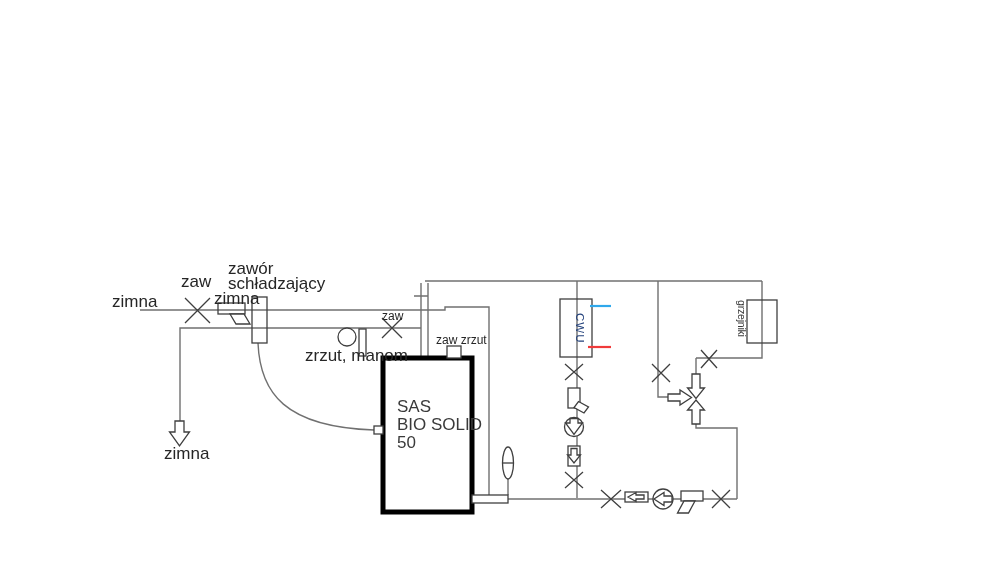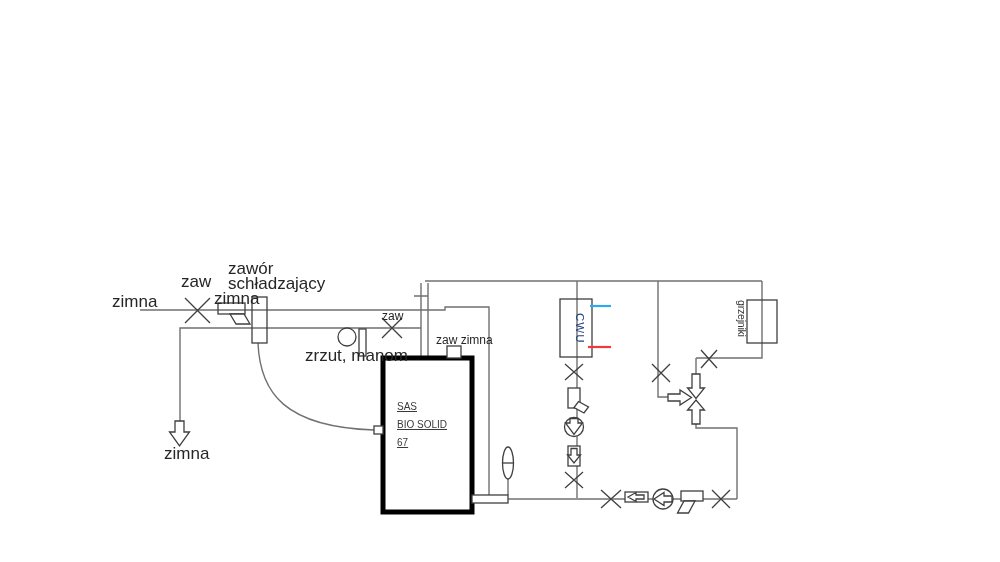--- a/index.html
+++ b/index.html
@@ -24,21 +24,21 @@
     white-space:nowrap;
     line-height:15px;
   }
   .lbl.small{font-size:12px;}
   .vert{
     writing-mode:vertical-rl;
     white-space:nowrap;
   }
   .cwu-text{color:var(--color-cwu-text,#24427c);font-size:11.5px;letter-spacing:1px;}
   .grz-text{color:#3a3a3a;font-size:10.5px;letter-spacing:-0.2px;}
-  .boiler-text{line-height:18px;font-size:10px;color:#3a3a3a;text-decoration:underline;}
+  .boiler-text{line-height:18px;font-size:17px;color:#3a3a3a;}
 </style>
 </head>
 <body>
 
 <div class="canvas">
 
   <svg width="1000" height="562" viewBox="0 0 1000 562">
 
     <g>
 
@@ -152,27 +152,27 @@
 
   <div class="lbl" style="left:228px;top:261px">
     <div>zawór</div>
     <div>schładzający</div>
   </div>
 
   <div class="lbl" style="left:305px;top:348px">zrzut, manom</div>
 
   <div class="lbl small" style="left:382px;top:309px">zaw</div>
 
-  <div class="lbl small" style="left:436px;top:333px">zaw zimna</div>
+  <div class="lbl small" style="left:436px;top:333px">zaw zrzut</div>
 
   <div class="lbl" style="left:164px;top:446px">zimna</div>
 
   <div class="lbl boiler-text" style="left:397px;top:398px">
     <div>SAS</div>
     <div>BIO SOLID</div>
-    <div>67</div>
+    <div>50</div>
   </div>
 
   <div class="lbl vert cwu-text" style="left:572px;top:313px">CWU</div>
 
   <div class="lbl vert grz-text" style="left:734px;top:300px">grzejniki</div>
 
 </div>
 
 </body></html>

